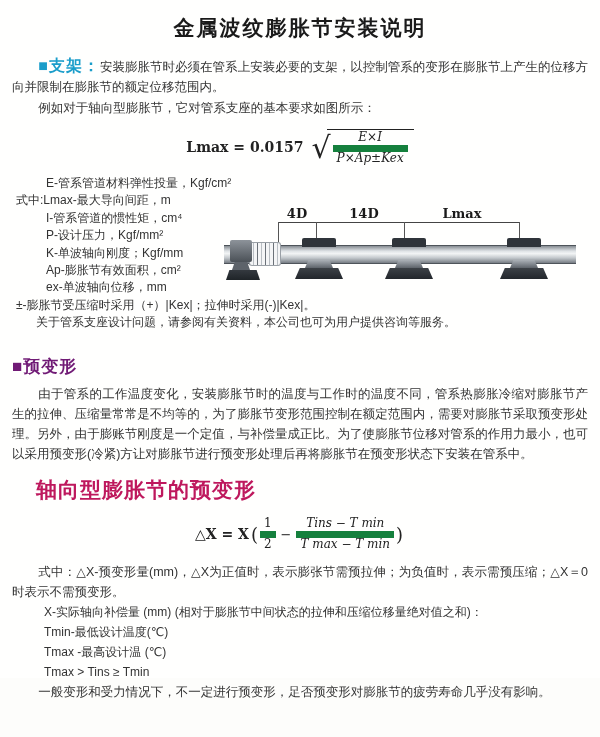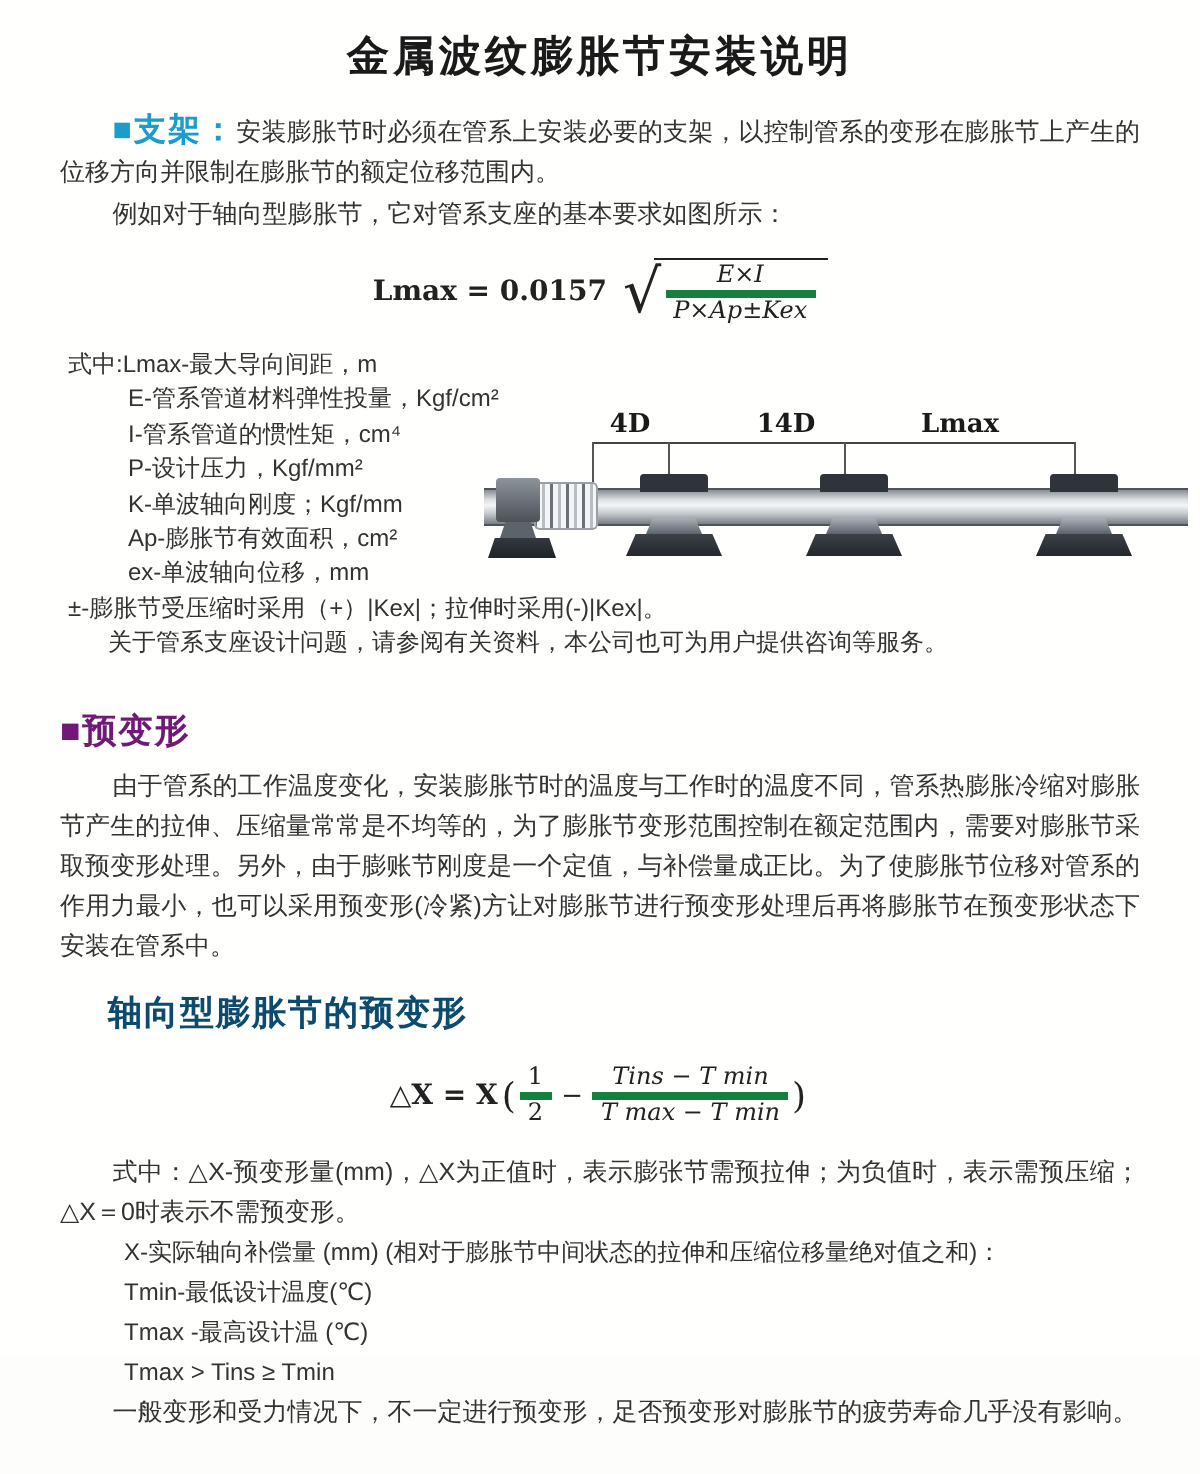--- a/index.html
+++ b/index.html
@@ -8,21 +8,21 @@
     background:#fdfdfb;
     font-family:"Liberation Sans","DejaVu Sans",sans-serif;
     color:#333;
     overflow:hidden;
   }
   .page{
     position:relative;
     width:600px;height:678px;
     background:#fffffe;
     box-sizing:border-box;
-    padding:0 30px;
+    padding:0 12px;
   }
   .doc-title{
     margin:0;padding-top:14px;
     text-align:center;
     font-size:21px;font-weight:bold;color:#1a1a1a;
     letter-spacing:2px;
   }
   p{margin:0;}
   .body-text{font-size:12.5px;line-height:20px;color:#333;text-align:justify;}
   .indent{text-indent:2.1em;}
@@ -39,21 +39,21 @@
     font-family:"DejaVu Serif","Liberation Serif",serif;
     color:#222;
   }
   .f-lmax{margin-top:9px;height:40px;}
   .f-bold{font-weight:bold;font-size:14px;}
   .sqrt{display:inline-flex;align-items:center;margin-left:8px;}
   .sqrt-sign{font-size:30px;font-weight:400;line-height:0.9;margin-right:-4px;color:#222;}
   .sqrt-body{border-top:1.6px solid #222;padding:1px 6px 0 6px;}
   .frac{display:inline-flex;flex-direction:column;align-items:center;
         font-style:italic;font-size:12px;line-height:1.15;vertical-align:middle;}
-  .frac .den{border-top:4px solid #15803d;padding:0 4px;}
+  .frac .den{border-top:7px solid #15803d;padding:0 4px;}
   .frac .num{padding:0 4px;}
   .frac-plain{font-style:normal;}
 
   
   .defs-wrap{position:relative;margin-top:8px;height:166px;}
   .def-line{font-size:12px;line-height:17.4px;color:#333;}
   .def-line.l0{padding-left:4px;}
   .def-line.sub{padding-left:34px;}
   .def-line.l7{padding-left:4px;}
   .def-line.l8{padding-left:24px;}
@@ -112,21 +112,21 @@
     background:linear-gradient(to bottom,#34393f,#1f2428);
     clip-path:polygon(10% 0,90% 0,100% 100%,0 100%);
   }
 
   
   .sec-heading{
     color:#701a75;font-size:17px;font-weight:bold;
     margin-top:14px;letter-spacing:1px;
   }
   .sub-heading{
-    color:#0c4a6e;font-size:17px;font-weight:bold;letter-spacing:1px;
+    color:#be185d;font-size:21px;font-weight:bold;letter-spacing:1px;
   }
   .sub-heading.axial{margin-top:12px;margin-left:24px;}
   .pre-para{margin-top:6px;}
   .f-dx{margin-top:12px;height:36px;}
   .f-dx .paren{font-size:18px;font-weight:400;margin:0 2px;}
   .f-minus{margin:0 5px;font-size:13px;}
   .explain{margin-top:10px;}
   .plain-line{font-size:12px;line-height:20px;color:#333;}
   .pl32{padding-left:32px;}
 </style>
@@ -147,38 +147,38 @@
       <span class="sqrt-body">
         <span class="frac">
           <span class="num">E×I</span>
           <span class="den">P×Ap±Kex</span>
         </span>
       </span>
     </span>
   </div>
 
   <div class="defs-wrap">
+    <p class="def-line sub">E-管系管道材料弹性投量，Kgf/cm²</p>
     <p class="def-line l0">式中:Lmax-最大导向间距，m</p>
-    <p class="def-line sub">E-管系管道材料弹性投量，Kgf/cm²</p>
     <p class="def-line sub">I-管系管道的惯性矩，cm⁴</p>
     <p class="def-line sub">P-设计压力，Kgf/mm²</p>
     <p class="def-line sub">K-单波轴向刚度；Kgf/mm</p>
     <p class="def-line sub">Ap-膨胀节有效面积，cm²</p>
     <p class="def-line sub">ex-单波轴向位移，mm</p>
     <p class="def-line l7">±-膨胀节受压缩时采用（+）|Kex|；拉伸时采用(-)|Kex|。</p>
     <p class="def-line l8">关于管系支座设计问题，请参阅有关资料，本公司也可为用户提供咨询等服务。</p>
 
     <div class="diagram">
       <div class="dim-line"></div>
       <div class="dim-tick" style="left:54px;top:17px;height:22px;"></div>
       <div class="dim-tick" style="left:92px;top:17px;height:22px;"></div>
       <div class="dim-tick" style="left:180px;top:17px;height:22px;"></div>
       <div class="dim-tick" style="left:295px;top:17px;height:22px;"></div>
       <span class="dim-label" style="left:73px;">4D</span>
-      <span class="dim-label" style="left:151px;">14D</span>
+      <span class="dim-label" style="left:140px;">14D</span>
       <span class="dim-label" style="left:238px;">Lmax</span>
 
       <div class="pipe"></div>
       <div class="bellows"></div>
 
       <div class="anchor">
         <div class="block"></div>
         <div class="ped"></div>
         <div class="foot"></div>
       </div>

